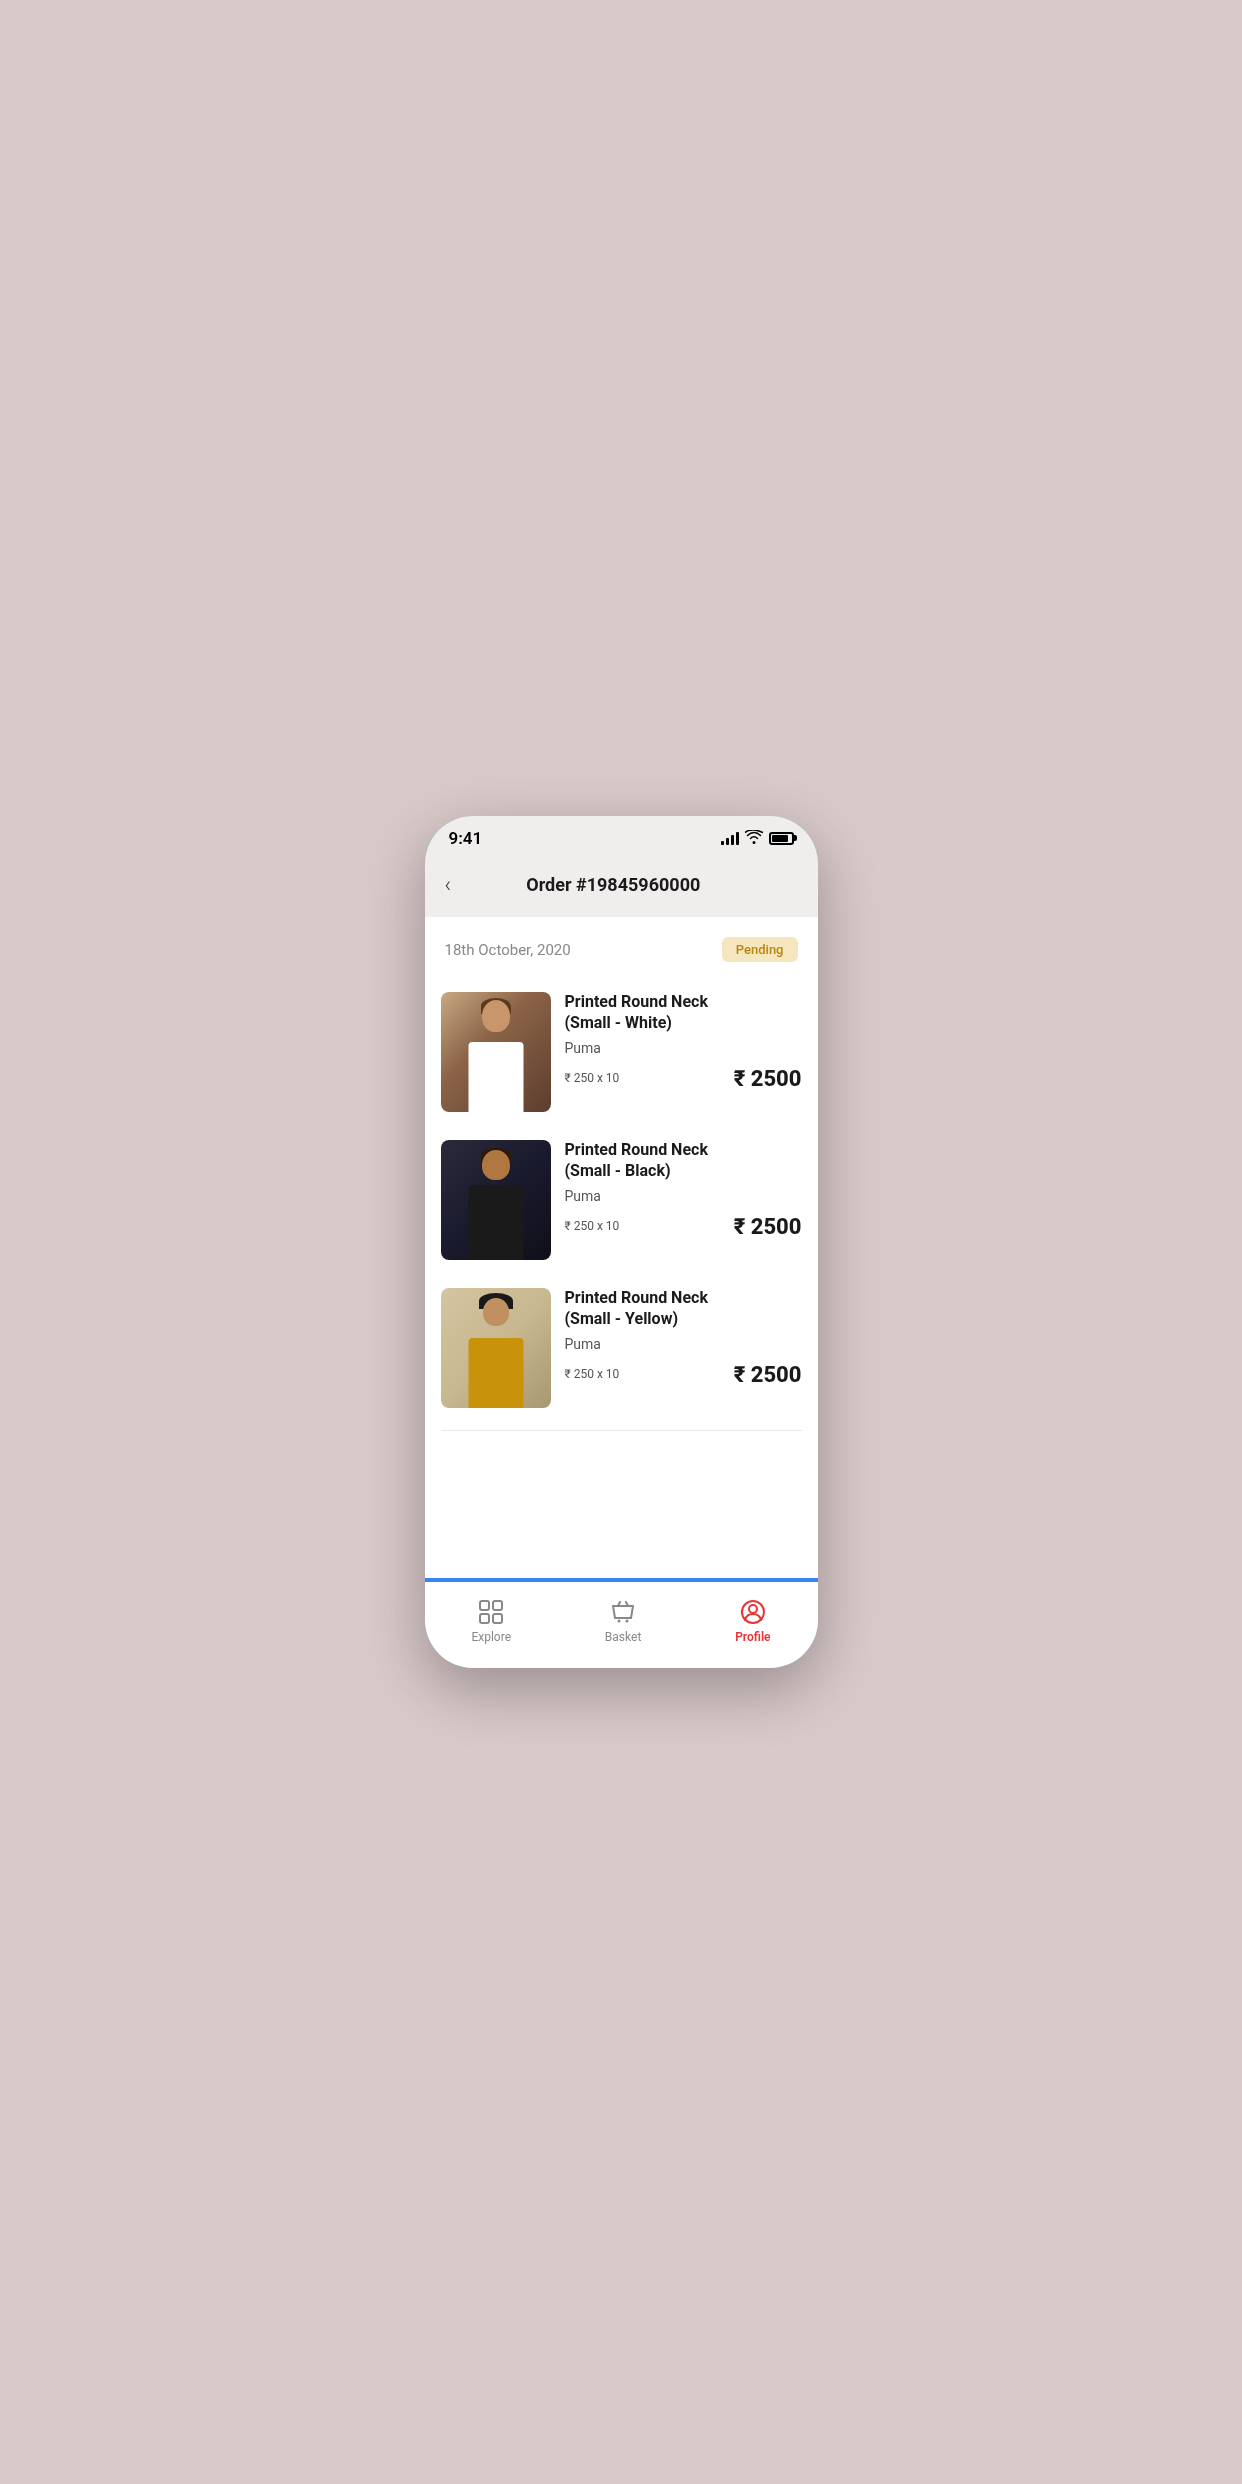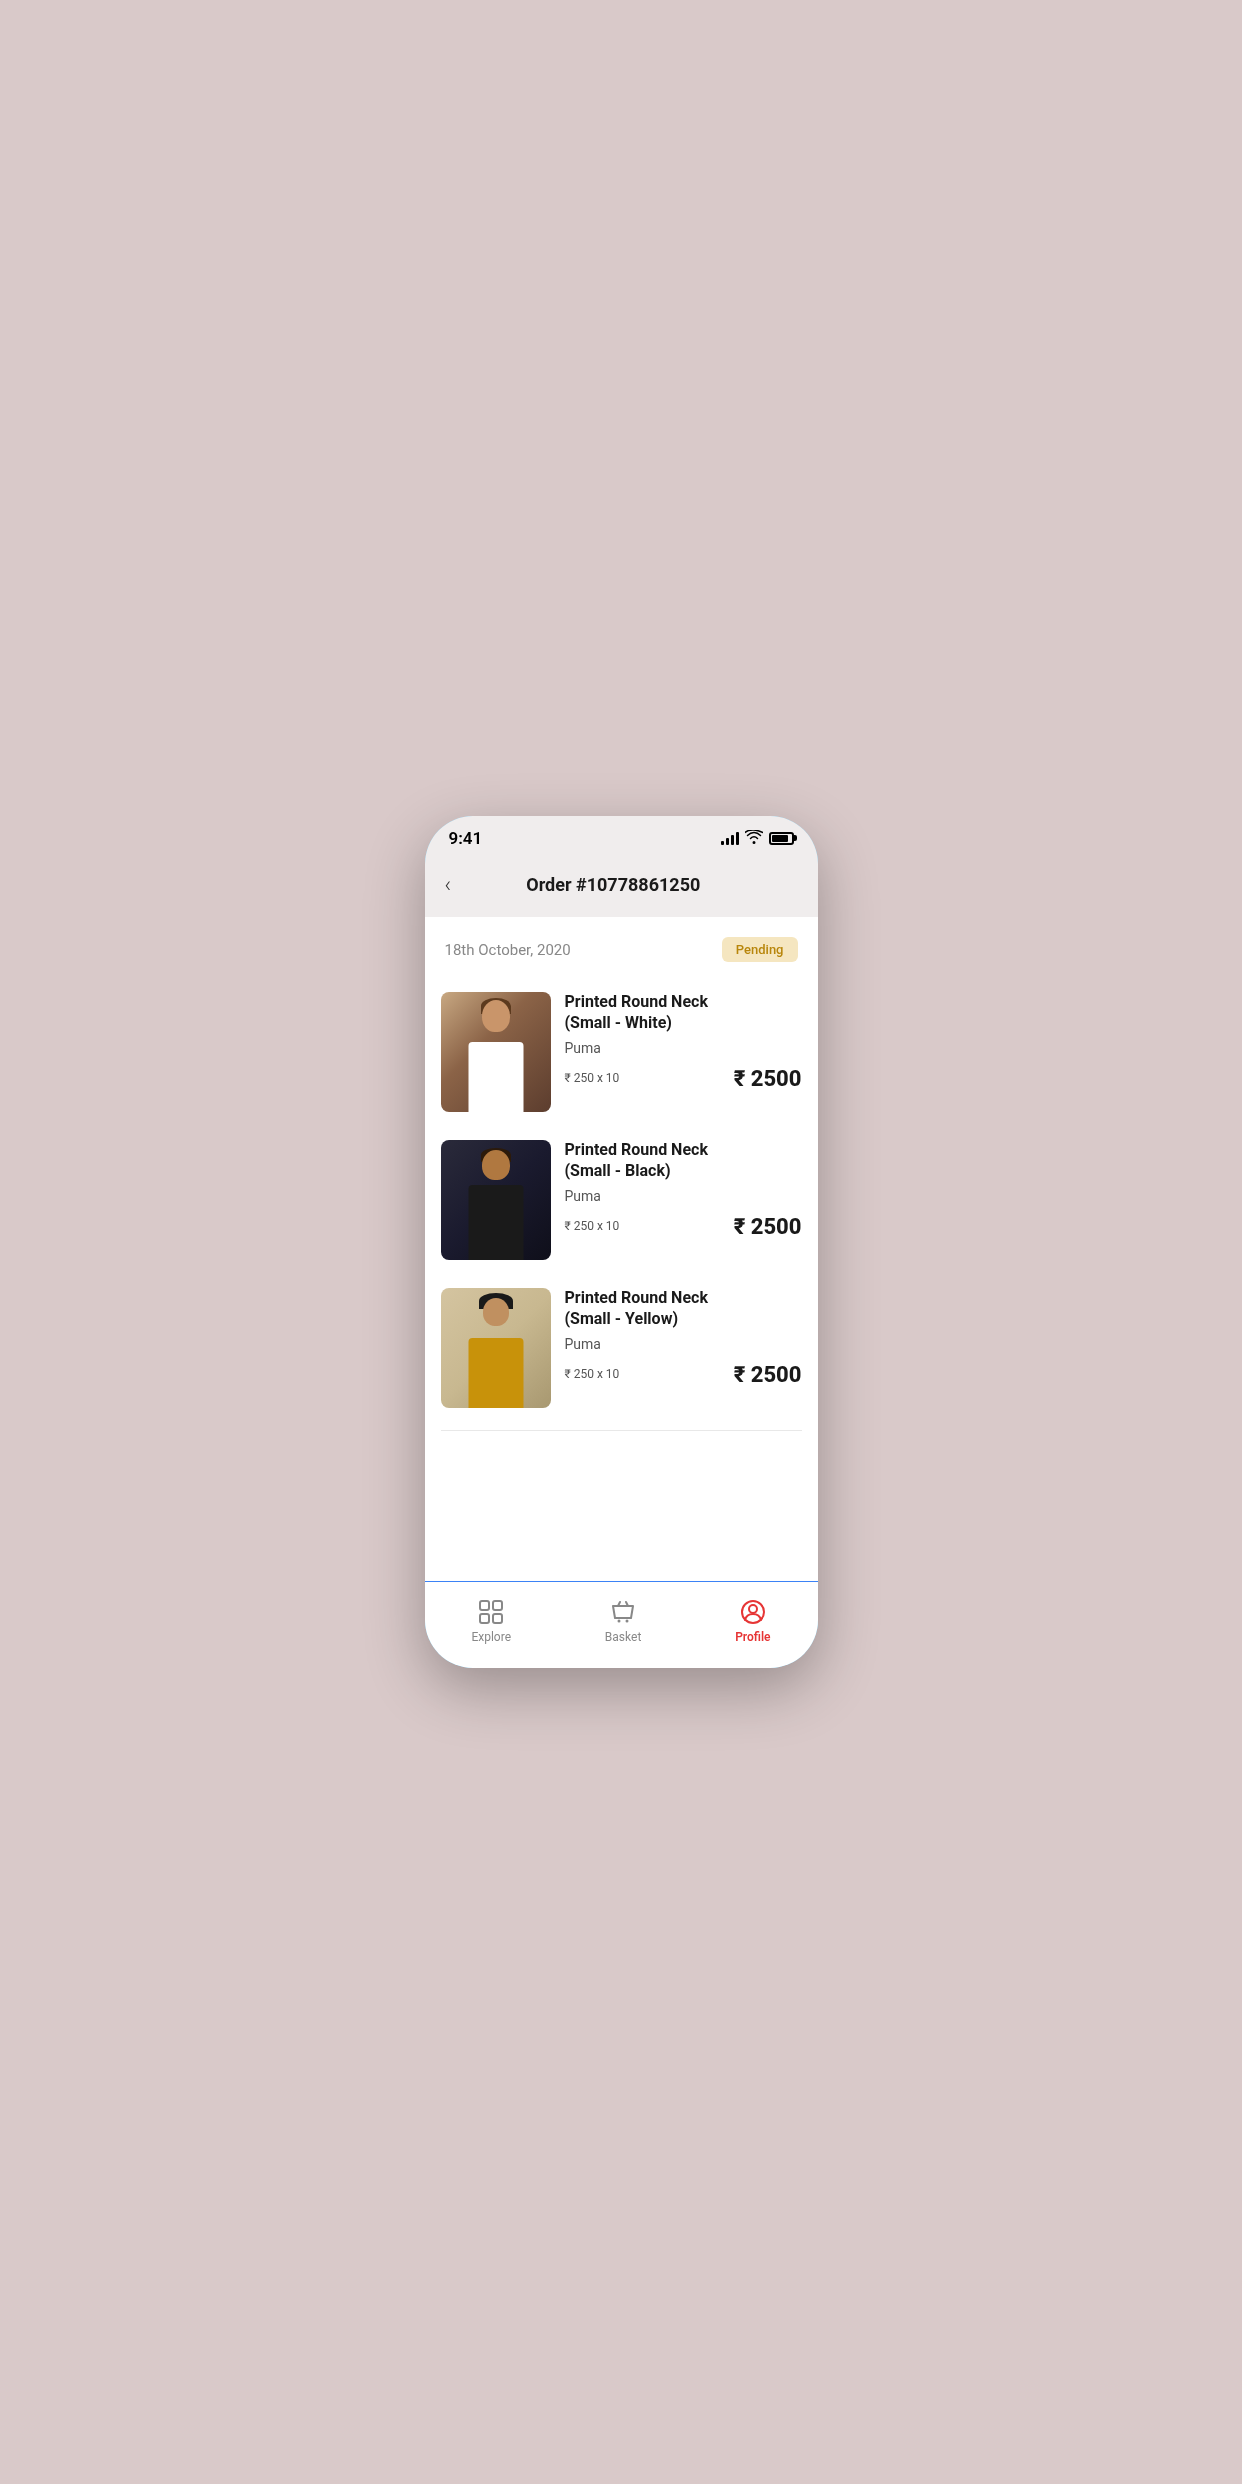--- a/index.html
+++ b/index.html
@@ -362,21 +362,21 @@
       color: #1a1a1a;
     }
 
     
     .bottom-nav {
       display: flex;
       justify-content: space-around;
       align-items: center;
       padding: 12px 0 20px;
       background: #fff;
-      border-top: 1px solid #3b82f6;
+      border-top: 4px solid #3b82f6;
     }
 
     .nav-item {
       display: flex;
       flex-direction: column;
       align-items: center;
       gap: 4px;
       cursor: pointer;
       padding: 4px 20px;
     }
@@ -428,21 +428,21 @@
         </svg>
       </span>
       <div class="battery-icon">
         <div class="battery-fill"></div>
       </div>
     </div>
   </div>
 
   <div class="header">
     <span class="back-btn">‹</span>
-    <span class="header-title">Order  #10778861250</span>
+    <span class="header-title">Order  #19845960000</span>
   </div>
 
   <div class="content">
 
     <div class="order-meta">
       <span class="order-date">18th October, 2020</span>
       <span class="status-badge">Pending</span>
     </div>
 
     <div class="order-items">

